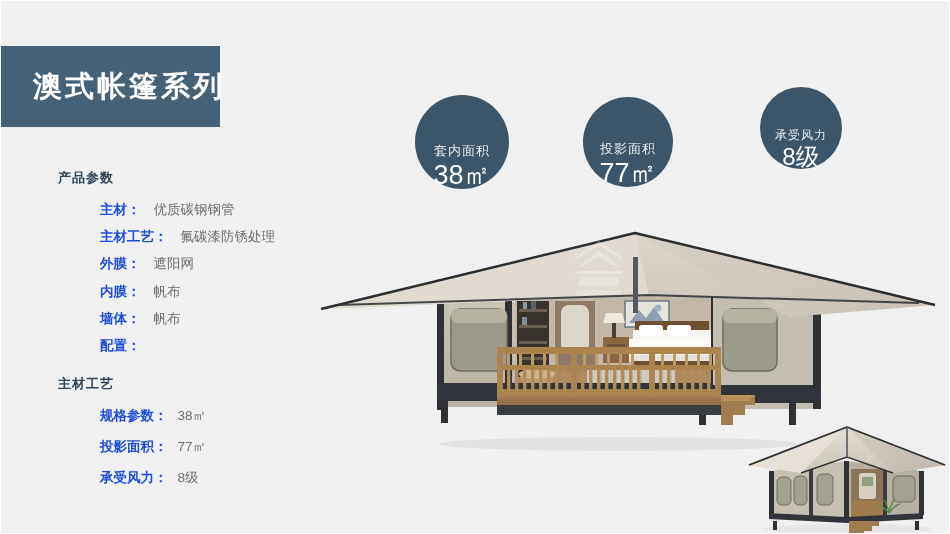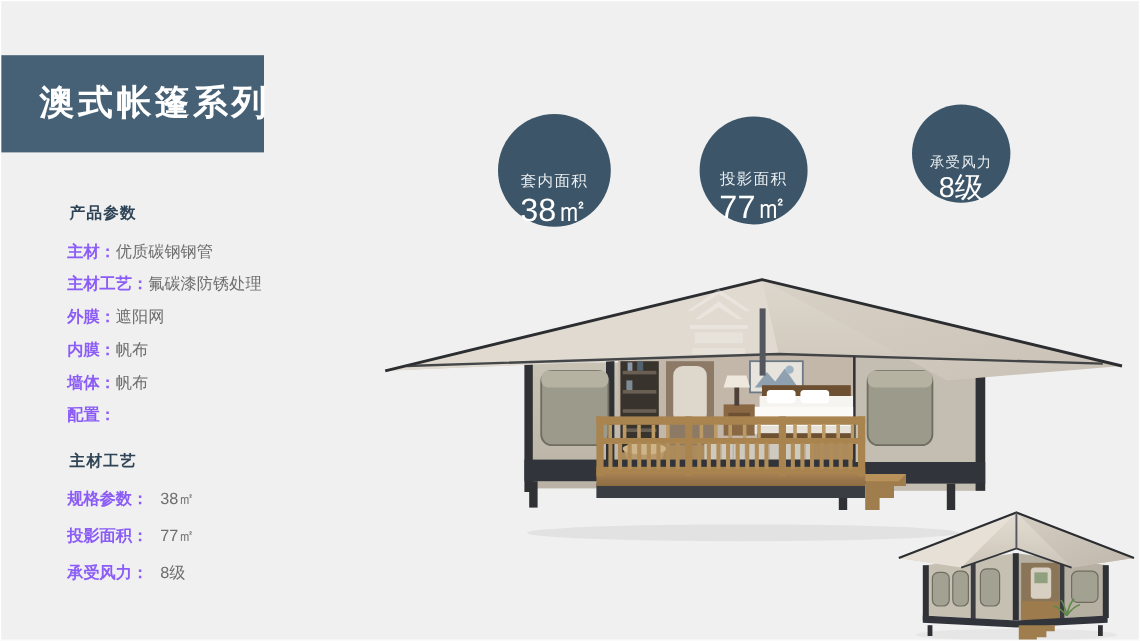--- a/index.html
+++ b/index.html
@@ -56,27 +56,28 @@
 
   .param-row{
     display:flex;
     align-items:baseline;
     margin-bottom:9px;
     white-space:nowrap;
     font-size:13.5px;
     line-height:1.35;
   }
   .param-label{
-    color:#8b5cf6;
+    color:#1d4ed8;
     font-weight:bold;
+    margin-left:44px;
   }
   .param-value{
     color:#6e6e6e;
     font-weight:normal;
-    margin-left:0;
+    margin-left:13px;
   }
   #spec-list .param-row{margin-bottom:13px;}
   #spec-list .param-value{margin-left:10px;}
 
   
   .stat-circle{
     position:absolute;
     border-radius:50%;
     background:#3c5568;
     display:flex;

